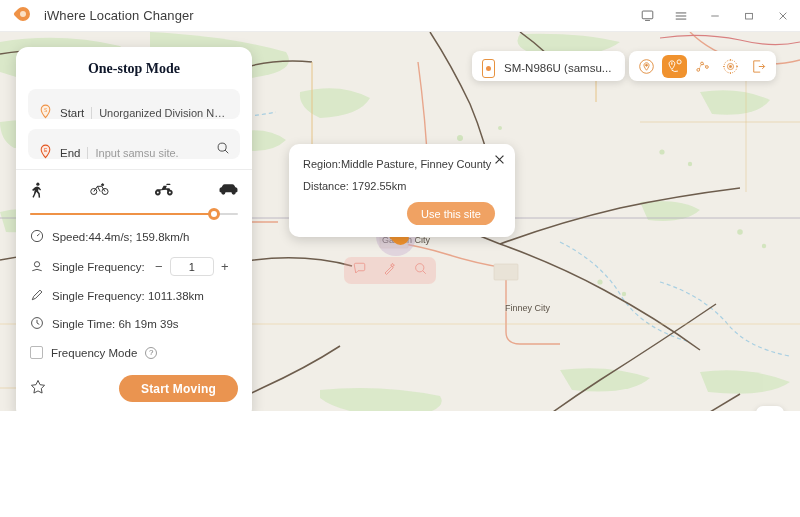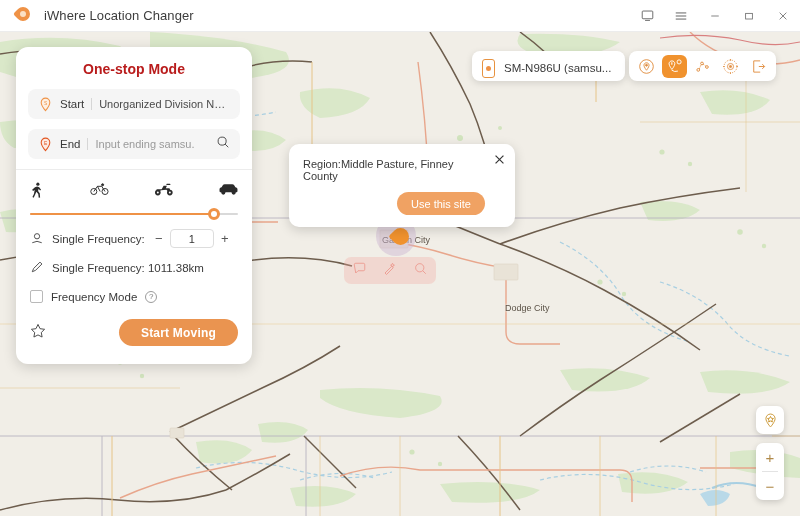--- a/index.html
+++ b/index.html
@@ -2,21 +2,21 @@
 <html><head>
 <meta charset="utf-8">
 <style>
   * { box-sizing: border-box; margin: 0; padding: 0; }
   html, body {
     width: 800px; height: 517px;
     overflow: hidden;
     font-family: "Liberation Sans", sans-serif;
     background: #ffffff;
   }
-  #app { position: relative; width: 800px; height: 516px; overflow: hidden; }
+  #app { position: relative; width: 800px; height: 411px; overflow: hidden; }
 
   
   .titlebar {
     position: absolute; top: 0; left: 0; width: 800px; height: 32px;
     background: #ffffff; display: flex; align-items: center;
     border-bottom: 1px solid #ececec; z-index: 50;
   }
   .tb-logo { margin-left: 14px; width: 18px; height: 18px; position: relative; }
   .tb-logo .pin {
     position: absolute; left: 2px; top: 0; width: 14px; height: 14px;
@@ -49,26 +49,27 @@
   }
 
   
   .panel {
     position: absolute; left: 16px; top: 47px; width: 236px;
     background: #ffffff; border-radius: 12px;
     box-shadow: 0 3px 14px rgba(0,0,0,.16);
     z-index: 30; padding-bottom: 8px;
   }
   .panel-title {
-    text-align: center; font-size: 14px; font-weight: bold; color: #b91c1c;
+    text-align: center; font-size: 14px; font-weight: bold; color: #0f172a;
     padding: 14px 0 12px 0;
+    font-family: Liberation Serif, serif;
   }
   .field {
     margin: 0 12px 10px 12px; height: 30px; background: #f5f5f5;
-    border-radius: 8px; display: flex; align-items: center; padding: 0 10px;
+    border-radius: 8px; display: flex; align-items: flex-end; padding: 0 10px;
   }
   .field .pinico { width: 15px; height: 15px; flex: 0 0 15px; }
   .field .flabel {
     font-size: 11.5px; color: #3a3a3a; margin-left: 7px;
   }
   .field .divider {
     width: 1px; height: 12px; background: #d6d6d6; margin: 0 7px;
   }
   .field .fval {
     font-size: 11px; color: #4a4a4a; overflow: hidden; white-space: nowrap;
@@ -130,21 +131,21 @@
     margin-left: auto; background: #ea9450; color: #fff; border: none;
     border-radius: 16px; height: 27px; padding: 0 22px;
     font-size: 12px; font-family: "Liberation Sans", sans-serif;
     cursor: pointer; font-weight: bold; letter-spacing: .2px;
   }
 
   
   .popup {
     position: absolute; left: 289px; top: 144px; width: 226px;
     background: #fff; border-radius: 10px;
-    box-shadow: 0 3px 12px rgba(0,0,0,.16); z-index: 28; padding: 14px 30px 12px 14px;
+    box-shadow: 0 3px 12px rgba(0,0,0,.16); z-index: 28; padding: 14px 20px 12px 14px;
   }
   .popup .ptxt { font-size: 11px; color: #3a3a3a; margin-bottom: 10px; }
   .popup .pclose {
     position: absolute; right: 10px; top: 10px; color: #333;
     font-size: 12px; line-height: 1; cursor: pointer;
   }
   .btn-use {
     display: block; margin-left: auto; background: #f0a263; color: #fff;
     border: none; border-radius: 13px; height: 23px; padding: 0 14px;
     font-size: 11px; font-family: "Liberation Sans", sans-serif; cursor: pointer;
@@ -382,21 +383,21 @@
       </g>
 
       <g fill="#e9e3d7" stroke="#ddd4c4" stroke-width="0.6">
         <rect x="494" y="232" width="24" height="16" rx="1"></rect>
         <rect x="380" y="198" width="28" height="18" rx="1"></rect>
         <rect x="170" y="396" width="14" height="10" rx="1"></rect>
       </g>
     </svg>
 
     <div class="maplabel" style="left:382px; top:203px;">Garden City</div>
-    <div class="maplabel" style="left:505px; top:271px;">Dodge City</div>
+    <div class="maplabel" style="left:505px; top:271px;">Finney City</div>
   </div>
 
   <div class="marker">
     <div class="halo"></div>
     <div class="pin"></div>
   </div>
 
   <div class="aibar">
     <span class="ai-ico">
       <svg width="15" height="15" viewBox="0 0 20 20" fill="none" stroke="currentColor" stroke-width="1.2">
@@ -434,21 +435,21 @@
 
     <div class="field">
       <span class="pinico">
         <svg width="15" height="15" viewBox="0 0 16 16" fill="none">
           <path d="M8,1.2 C10.6,1.2 12.6,3.2 12.6,5.8 C12.6,9 8,14.6 8,14.6 C8,14.6 3.4,9 3.4,5.8 C3.4,3.2 5.4,1.2 8,1.2 Z" stroke="#e2551f" stroke-width="1.1" fill="#fdeae2"></path>
           <text x="8" y="8" font-size="5.2" fill="#e2551f" text-anchor="middle" font-family="Liberation Sans">E</text>
         </svg>
       </span>
       <span class="flabel">End</span>
       <span class="divider"></span>
-      <span class="fval ph">Input ending samsu.</span>
+      <span class="fval ph">Input samsu site.</span>
       <span class="searchico">
         <svg width="14" height="14" viewBox="0 0 16 16" fill="none" stroke="#4a4a4a" stroke-width="1.1">
           <circle cx="7" cy="7" r="4.6"></circle>
             <line x1="10.4" y1="10.4" x2="14" y2="14"></line>
         </svg>
       </span>
     </div>
 
     <div class="panel-sep"></div>
 
@@ -486,20 +487,29 @@
         </svg>
       </span>
     </div>
 
     <div class="slider-wrap">
       <div class="slider-track"></div>
       <div class="slider-fill"></div>
       <div class="slider-knob"></div>
     </div>
 
+    <div class="statrow">
+      <span class="sico">
+        <svg width="14" height="14" viewBox="0 0 16 16" fill="none" stroke="currentColor" stroke-width="1.1">
+          <circle cx="8" cy="8" r="6.4"></circle>
+            <path d="M8,8 L11,5.4"></path>
+        </svg>
+      </span>
+      <span>Speed:44.4m/s; 159.8km/h</span>
+    </div>
 
     <div class="statrow">
       <span class="sico">
         <svg width="14" height="14" viewBox="0 0 16 16" fill="none" stroke="currentColor" stroke-width="1.1">
           <circle cx="8" cy="6" r="3"></circle>
             <path d="M2.6,13.4 Q8,10.2 13.4,13.4"></path>
         </svg>
       </span>
       <span>Single Frequency:</span>
       <span class="stepper">
@@ -511,20 +521,29 @@
 
     <div class="statrow">
       <span class="sico">
         <svg width="14" height="14" viewBox="0 0 16 16" fill="none" stroke="currentColor" stroke-width="1.1">
           <path d="M2.6,13.4 L4.2,9.6 L11.4,2.4 L13.6,4.6 L6.4,11.8 Z"></path>
         </svg>
       </span>
       <span>Single Frequency: 1011.38km</span>
     </div>
 
+    <div class="statrow">
+      <span class="sico">
+        <svg width="14" height="14" viewBox="0 0 16 16" fill="none" stroke="currentColor" stroke-width="1.1">
+          <circle cx="8" cy="8" r="6.2"></circle>
+            <path d="M8,4.4 L8,8 L10.6,9.6"></path>
+        </svg>
+      </span>
+      <span>Single Time: 6h 19m 39s</span>
+    </div>
 
     <div class="chkrow">
       <span class="chkbox"></span>
       <span class="chklabel">Frequency Mode</span>
       <span class="qmark">?</span>
     </div>
 
     <div class="panel-foot">
       <span class="star">
         <svg width="16" height="16" viewBox="0 0 18 18" fill="none" stroke="currentColor" stroke-width="1.1" stroke-linejoin="round">
@@ -536,20 +555,21 @@
   </div>
 
   <div class="popup">
     <span class="pclose">
       <svg width="11" height="11" viewBox="0 0 14 14" stroke="currentColor" stroke-width="1.5">
         <line x1="2" y1="2" x2="12" y2="12"></line>
           <line x1="12" y1="2" x2="2" y2="12"></line>
       </svg>
     </span>
     <div class="ptxt">Region:Middle Pasture, Finney County</div>
+    <div class="ptxt">Distance: 1792.55km</div>
     <button class="btn-use">Use this site</button>
   </div>
 
   <div class="devchip">
     <span class="phone"></span>
     <span class="devname">SM-N986U (samsu...</span>
   </div>
 
   <div class="maptools">
     <div class="mt">

